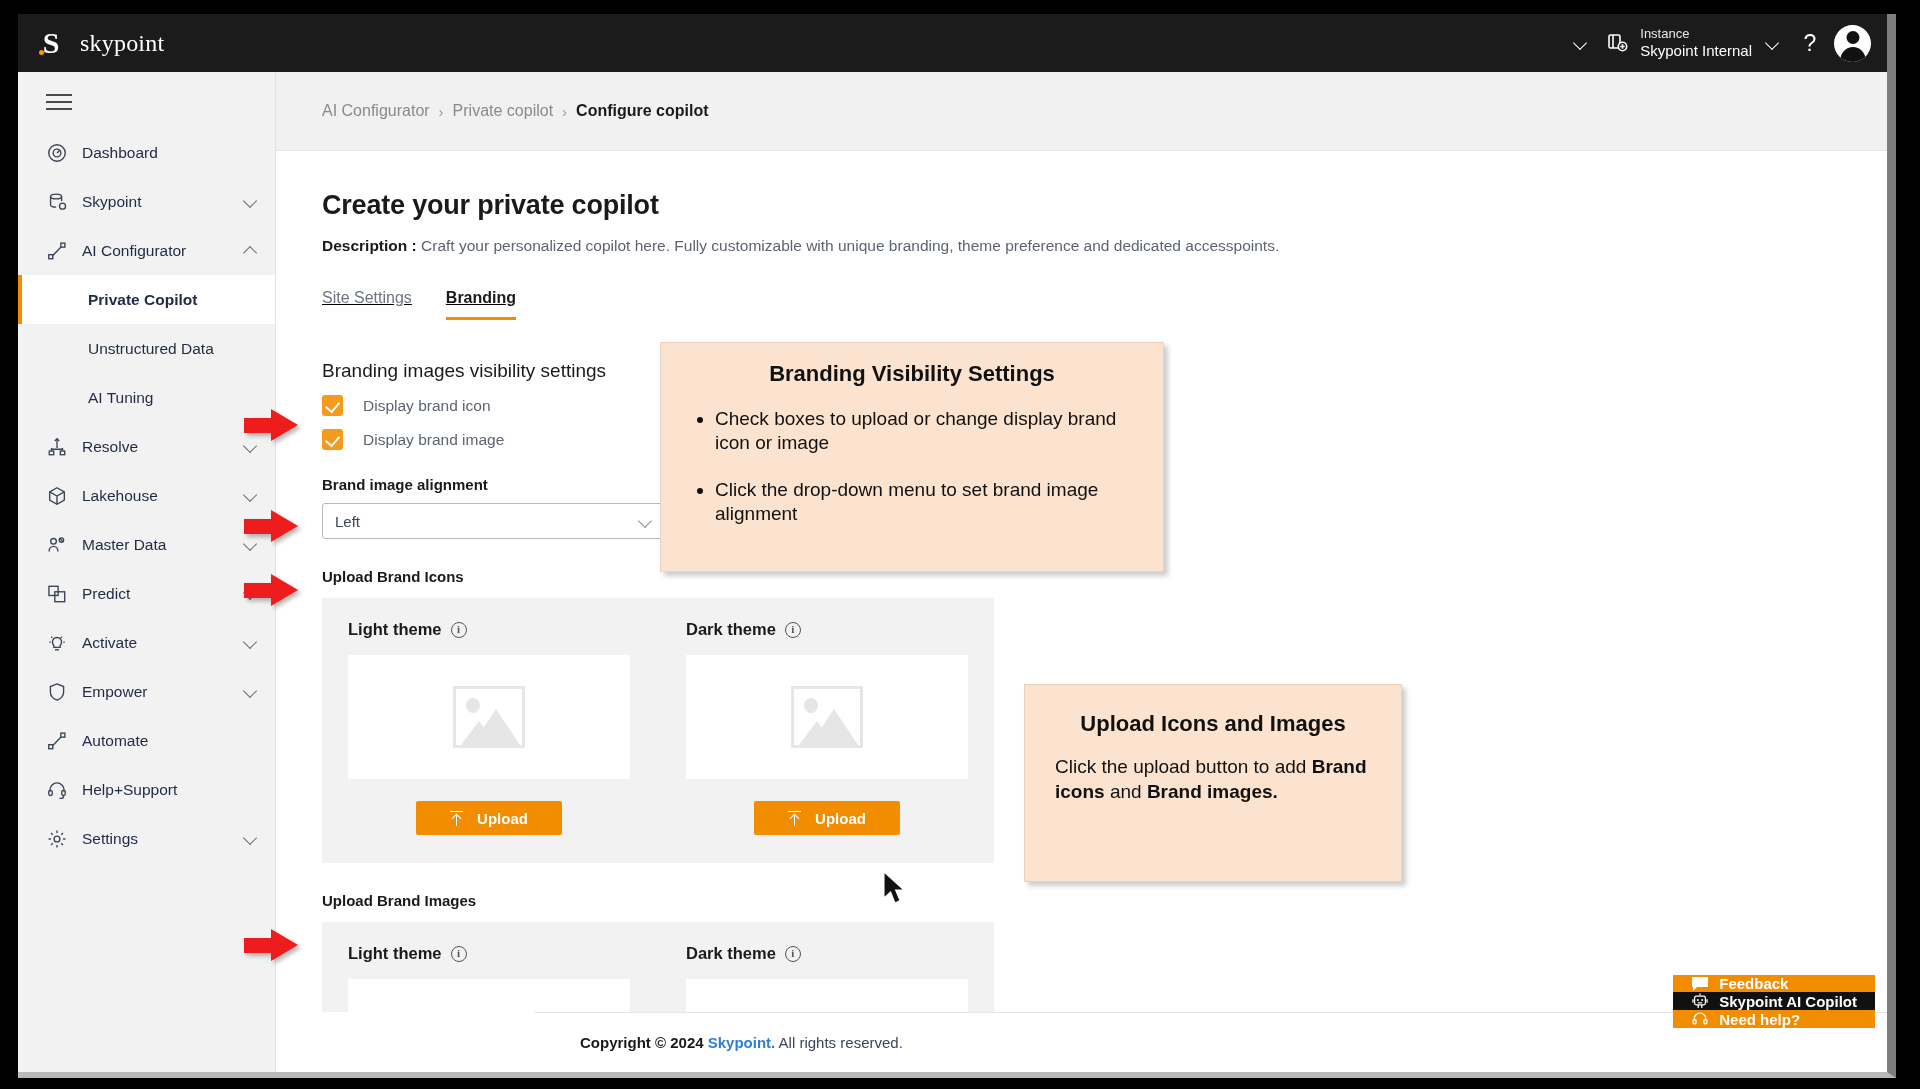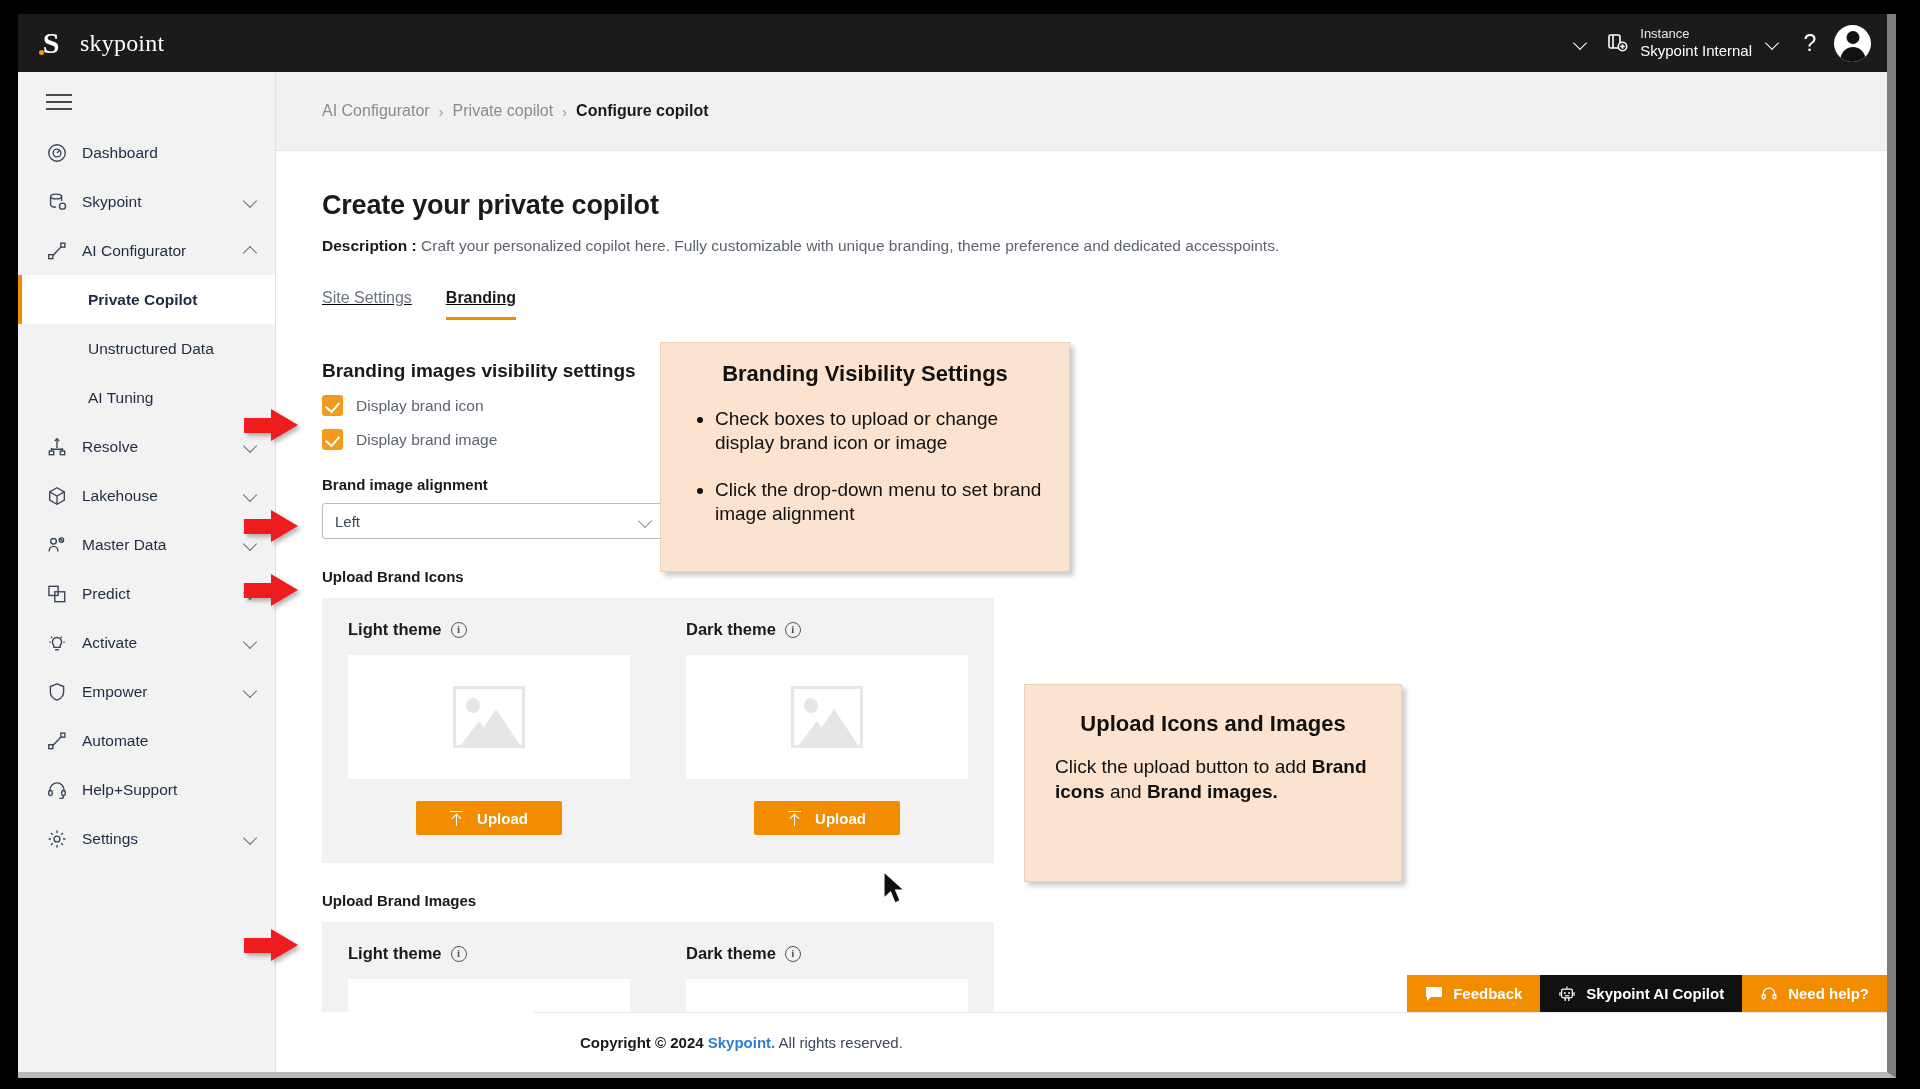--- a/index.html
+++ b/index.html
@@ -127,33 +127,33 @@
   }
   .page-pad { padding: 38px 0 0 46px; }
   h1.page-title { font-size: 27px; color: #1a1a1a; font-weight: 700; letter-spacing: -.2px; }
   .page-desc { margin-top: 16px; font-size: 15.5px; color: #5d6470; }
   .page-desc b { color: #1a1a1a; font-weight: 700; }
 
   .tabs { margin-top: 34px; display: flex; gap: 34px; text-decoration: underline; }
   .tab { font-size: 16px; color: #6b7280; padding-bottom: 10px; cursor: pointer; }
   .tab.active { color: #1a1a1a; font-weight: 700; border-bottom: 3px solid #f28c00; }
 
-  .sec-title { margin-top: 40px; font-size: 19px; font-weight: 700; color: #1a1a1a; }
+  .sec-title { margin-top: 40px; font-size: 19px; font-weight: 400; color: #1a1a1a; }
   .cb-row { display: flex; align-items: center; margin-top: 13px; }
   .cbox {
     width: 21px; height: 21px; border-radius: 3px; background: #f49a1d;
     position: relative; flex: 0 0 21px; cursor: pointer;
   }
   .cbox::after {
     content:''; position:absolute; left:6px; top:4px;
     width: 7px; height: 11px;
     border-right: 2.2px solid #fff; border-bottom: 2.2px solid #fff;
     transform: rotate(40deg);
   }
-  .cb-label { margin-left: 13px; font-size: 15.5px; color: #5d6470; text-align: center; }
+  .cb-label { margin-left: 20px; font-size: 15.5px; color: #5d6470; text-align: center; }
 
   .field-label { margin-top: 26px; font-size: 15px; font-weight: 700; color: #1a1a1a; }
   .select-box {
     margin-top: 10px; width: 343px; height: 36px;
     border: 1px solid #b9b9b9; border-radius: 3px;
     display: flex; align-items: center; justify-content: space-between;
     padding: 0 12px; font-size: 15px; color: #3b4559; cursor: pointer;
     background: #fff;
   }
   .select-box .chev { color:#8d8d8d; }
@@ -225,22 +225,22 @@
     width: 1611px; height: 60px; background: #fff;
     border-top: 1px solid #e6e6e6;
     display: flex; align-items: center; padding: 0 30px 0 46px;
     font-size: 15px; color: #3b4559;
   }
   #footer .cp b { color: #1a1a1a; }
   #footer .cp a { color: #2f7fd0; font-weight: 700; text-decoration: none; }
 
   
   #actionbar {
-    position: absolute; right: 0px; bottom: 60px;
-    height: 37px; display: flex; z-index: 40;
+    position: absolute; right: 12px; bottom: 60px;
+    height: 37px; display: flex; z-index: 40; flex-direction: column;
   }
   .ab-btn {
     display: flex; align-items: center; gap: 10px;
     padding: 0 18px; font-size: 15px; font-weight: 700; color: #fff;
     cursor: pointer; white-space: nowrap;
   }
   .ab-btn.orange { background: #f28c00; }
   .ab-btn.dark { background: #111111; }
 </style>
 </head>
@@ -566,21 +566,21 @@
           <path d="M4 13v-2.2a7 7 0 0 1 14 0V13"></path>
           <rect x="2.6" y="11.4" width="3.6" height="5.4" rx="1.5"></rect>
               <rect x="15.8" y="11.4" width="3.6" height="5.4" rx="1.5"></rect>
         </svg>
         <span>Need help?</span>
       </div>
     </div>
 
   </div>
 
-  <div class="callout" style="left:642px; top:328px; width:410px; height:230px;">
+  <div class="callout" style="left:642px; top:328px; width:504px; height:230px;">
     <div class="co-title">Branding Visibility Settings</div>
     <ul>
       <li>Check boxes to upload or change display brand icon or image</li>
       <li>Click the drop-down menu to set brand image alignment</li>
     </ul>
   </div>
 
   <div class="callout" style="left:1006px; top:670px; width:378px; height:198px; padding:26px 30px;">
     <div class="co-title">Upload Icons and Images</div>
     <p style="margin-top:18px;"><span>Click the upload button to add </span><b>Brand icons</b><span> and </span><b>Brand images.</b></p>

